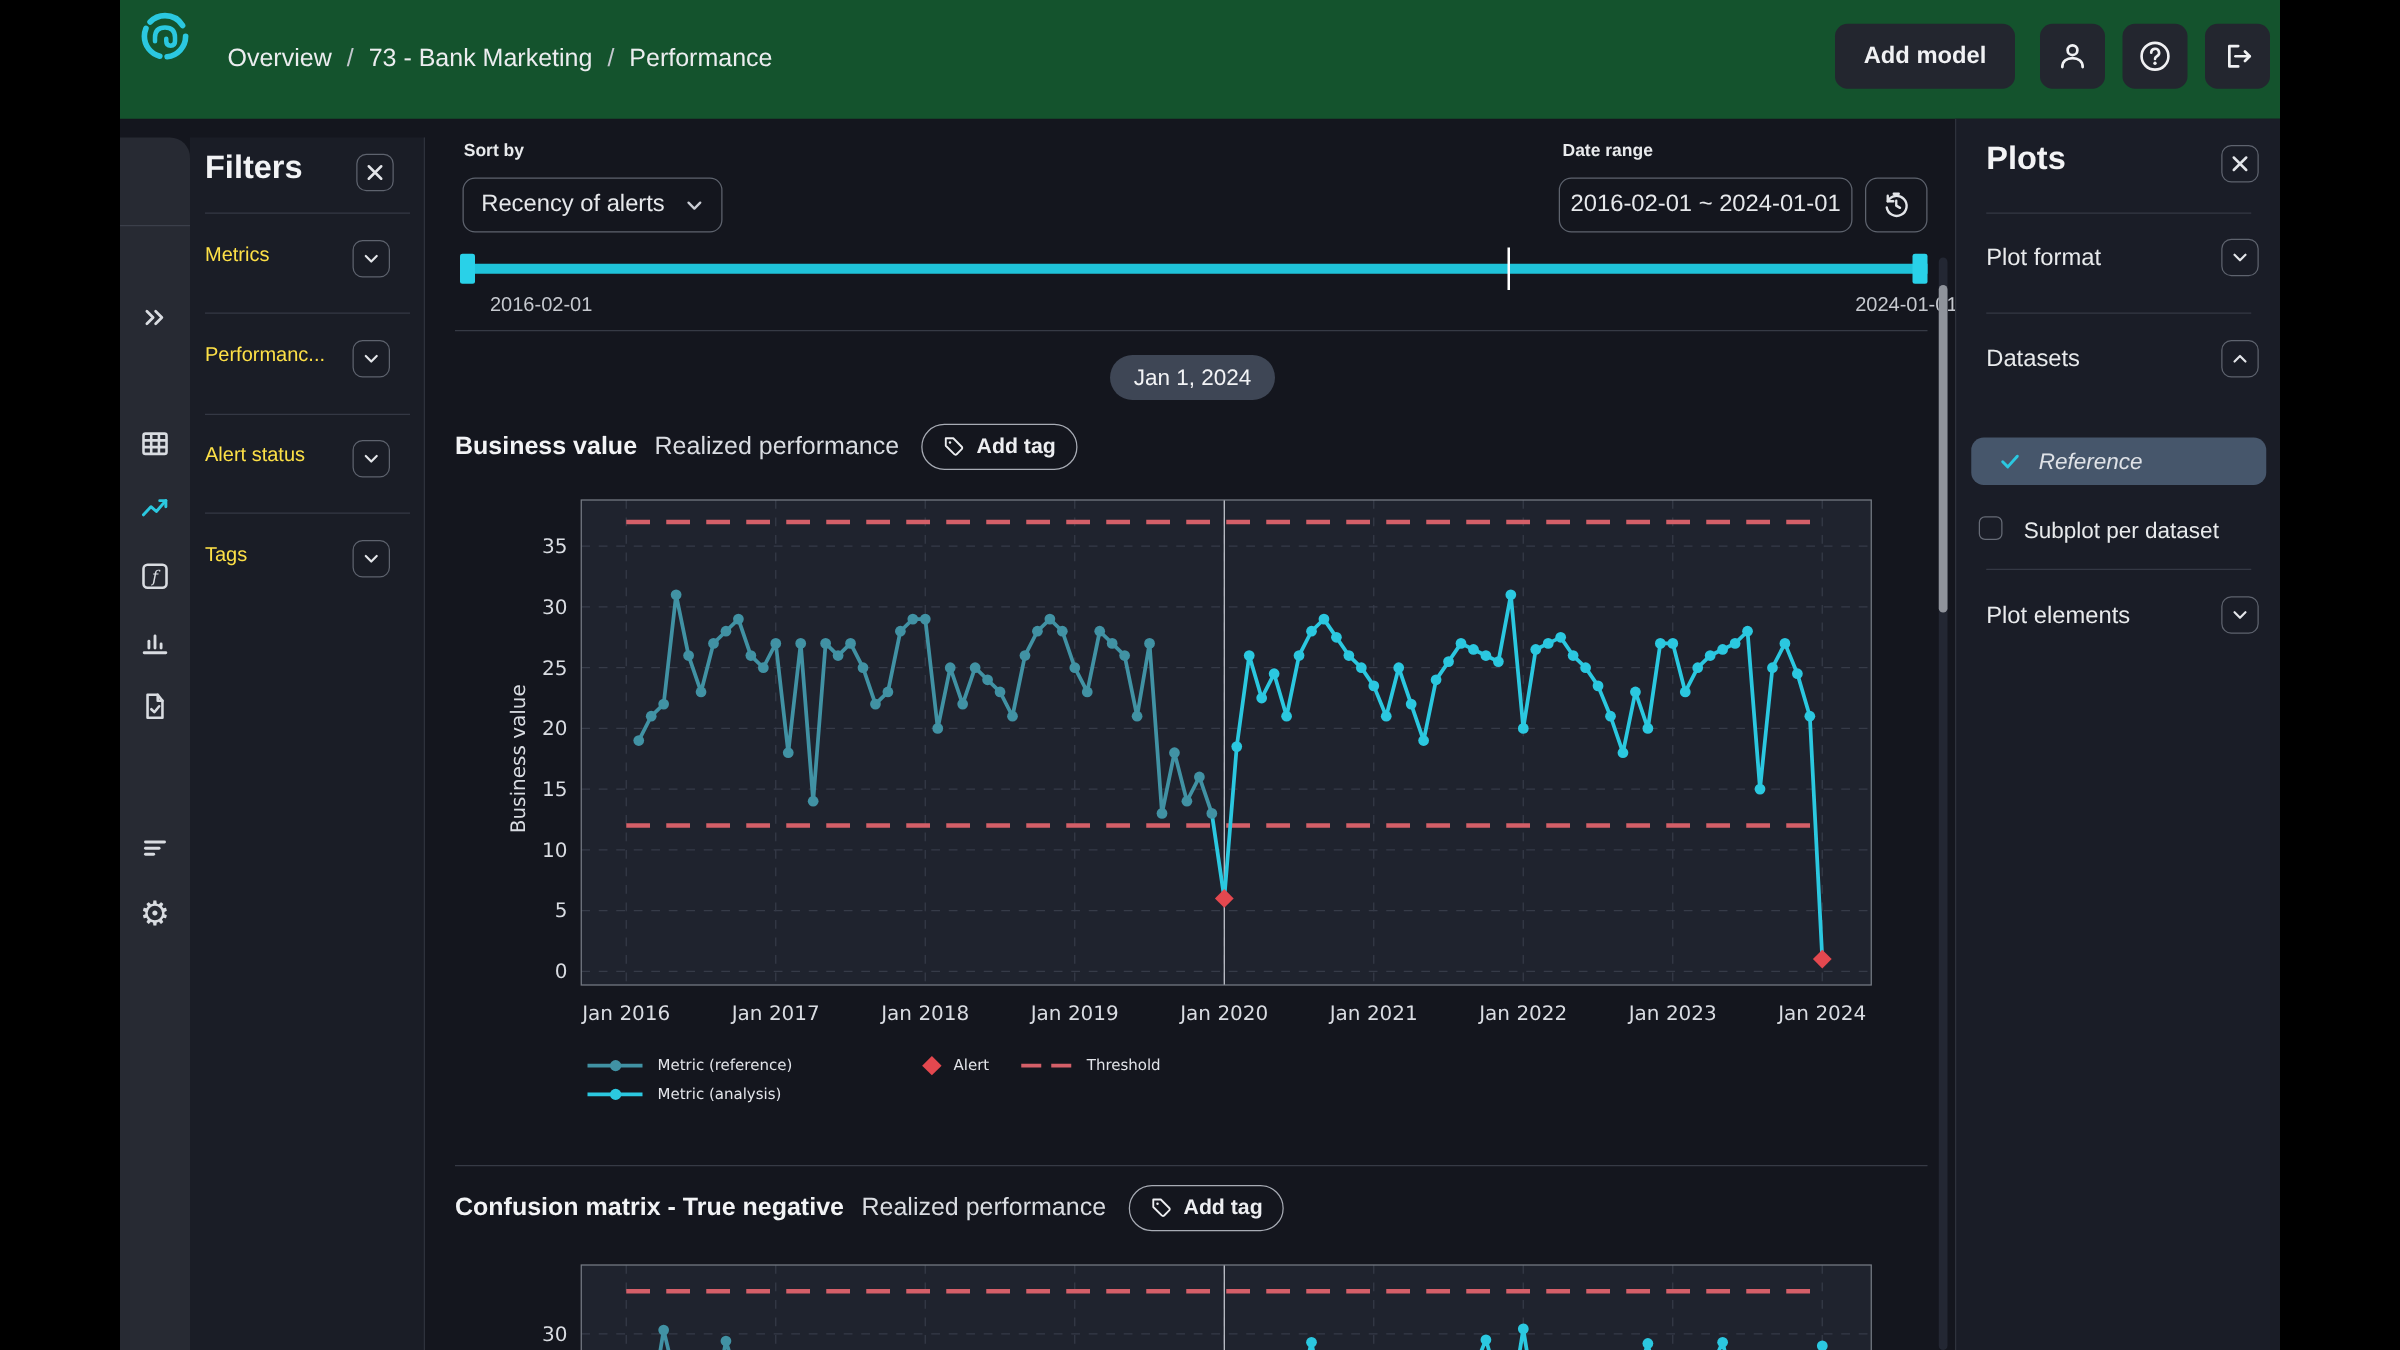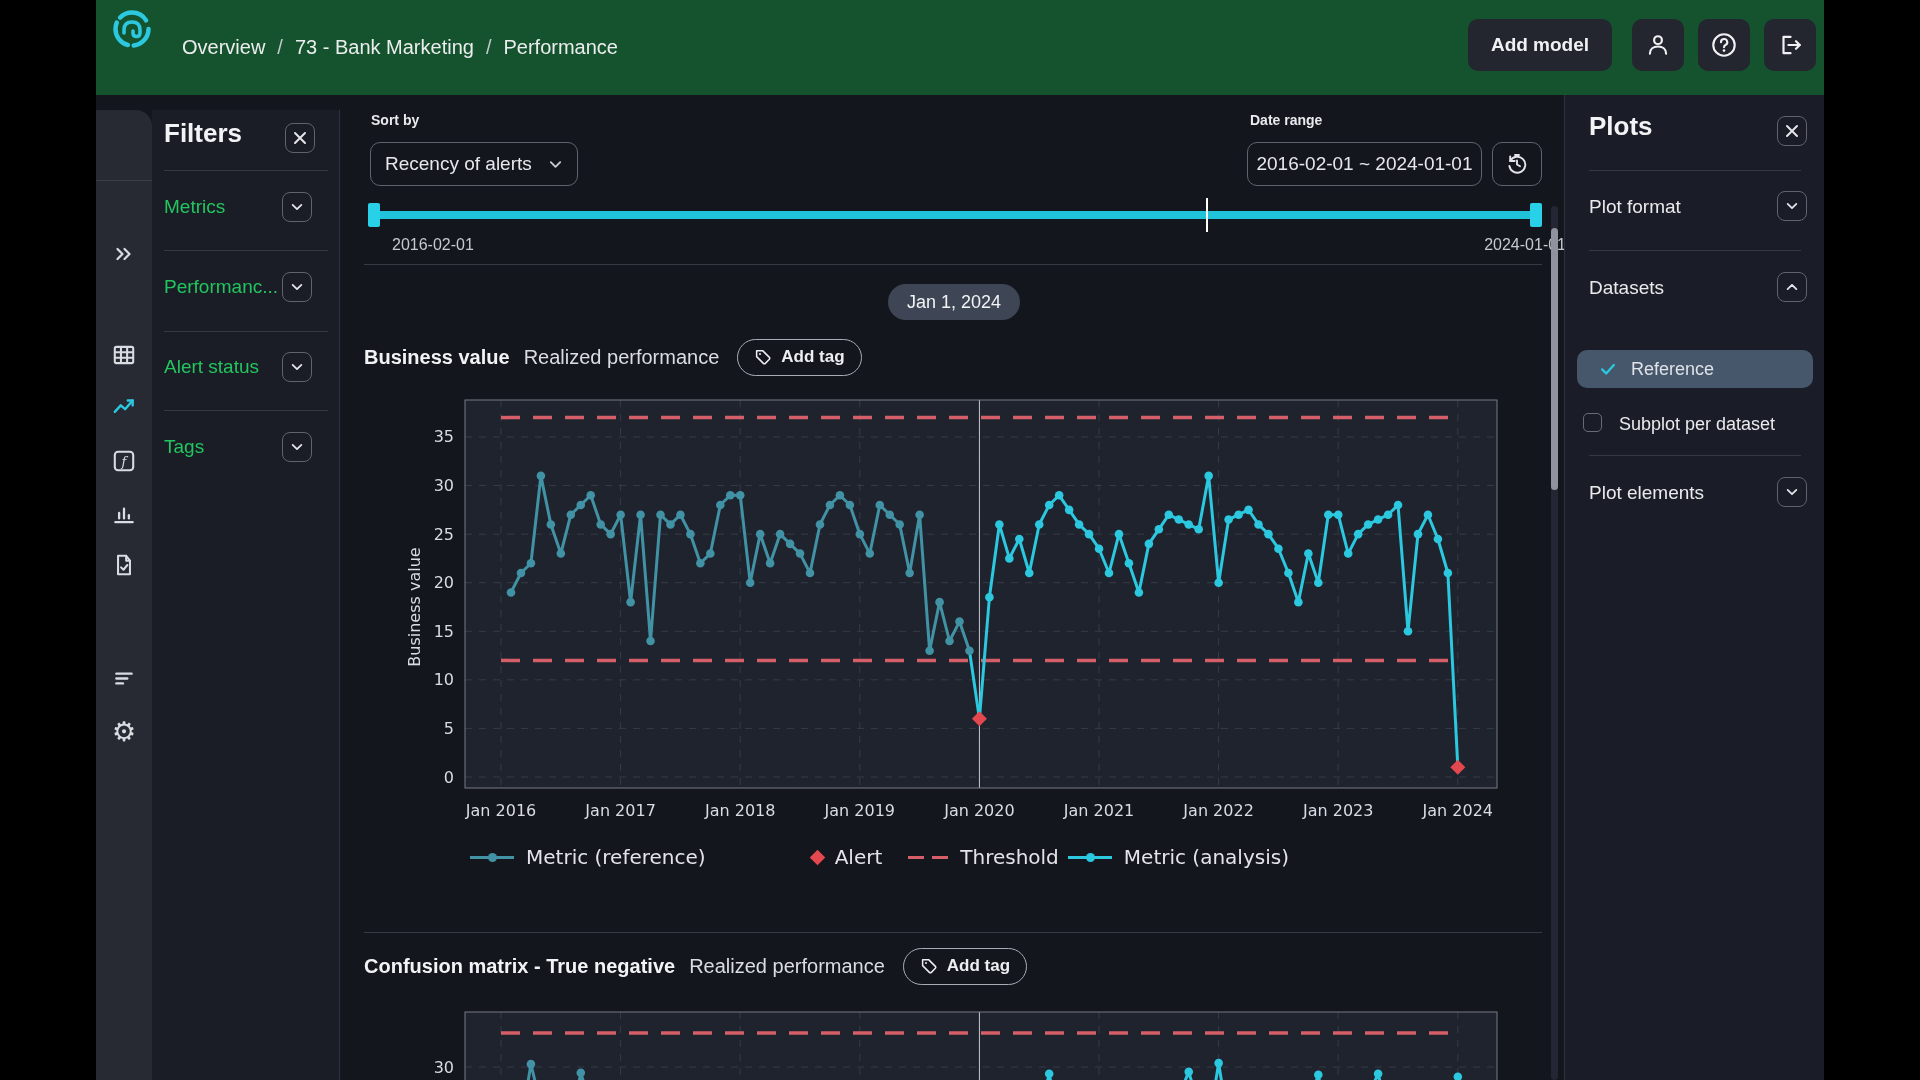--- a/index.html
+++ b/index.html
@@ -27,21 +27,21 @@
   .rail-ic { position:absolute; left:10px; width:36px; height:36px; display:flex; align-items:center;
              justify-content:center; cursor:pointer; color:#D9DCE1; }
 
   
   #filters { position:absolute; left:56px; top:110px; width:188px; height:970px; background:#1A1D26;
              border-right:1px solid #2E323C; }
   #filters h2 { position:absolute; left:12px; top:8px; font-size:26px; font-weight:bold; color:#F2F3F5; }
   .sq-btn { position:absolute; width:30px; height:30px; border:1px solid #5E636E; border-radius:8px;
             background:transparent; display:flex; align-items:center; justify-content:center; cursor:pointer; }
   .f-div { position:absolute; left:12px; width:164px; height:1px; background:#343844; }
-  .f-label { position:absolute; left:12px; font-size:19px; color:#22c55e; white-space:nowrap; }
+  .f-label { position:absolute; left:12px; font-size:16px; color:#fde047; white-space:nowrap; }
 
   
   #main { position:absolute; left:244px; top:0; width:1224px; height:1080px; overflow:hidden; }
   .lab { position:absolute; font-size:14px; font-weight:bold; color:#E8EAEC; }
   .field { position:absolute; height:44px; border:1px solid #5E636E; border-radius:10px;
            background:transparent; display:flex; align-items:center; font-size:19px; color:#E6E8EB; cursor:pointer; }
   #sort-select { left:30px; top:142px; width:208px; padding:0 14px; justify-content:space-between; }
   #date-input { left:907px; top:142px; width:235px; text-align:center; font-size:19px; color:#E6E8EB;
                 background:transparent; border:1px solid #5E636E; border-radius:10px; font-family:"Liberation Sans",sans-serif; }
   #date-reset { left:1152px; top:142px; width:50px; justify-content:center; }
@@ -57,22 +57,22 @@
           font-size:18px; color:#F2F3F5; }
 
   .chart-head { position:absolute; height:38px; display:flex; align-items:center; }
   .chart-title { font-size:20px; font-weight:bold; color:#F2F3F5; }
   .chart-sub { font-size:20px; color:#DADDE2; margin-left:14px; }
   .tag-btn { margin-left:18px; height:37px; padding:0 16px; border:1px solid #A8ACB5; border-radius:19px;
              display:flex; align-items:center; gap:9px; font-size:17px; font-weight:bold; color:#EDEEF1; cursor:pointer; }
 
   svg.chart text { font-family:"DejaVu Sans", sans-serif; font-size:16px; fill:#D9DCE2; }
 
-  #legend { position:absolute; left:130px; top:845px; display:flex; gap:9px;
-            font-size:20px; color:#E2E4E9; font-family:"DejaVu Sans",sans-serif; }
+  #legend { position:absolute; left:130px; top:845px; display:flex; flex-direction:column; gap:9px;
+            font-size:12px; color:#E2E4E9; font-family:"DejaVu Sans",sans-serif; }
   .leg-row { display:flex; align-items:center; gap:26px; }
   .leg-item { display:flex; align-items:center; gap:12px; }
   .leg-line { position:relative; width:44px; height:3px; }
   .leg-line i { position:absolute; left:18px; top:-3px; width:9px; height:9px; border-radius:50%; }
   .diamond { width:11px; height:11px; transform:rotate(45deg); background:#E4484F; }
   .dashes { display:flex; gap:8px; } .dashes i { width:16px; height:3px; background:#D45F68; }
 
   
   #scroll-track { position:absolute; left:1455px; top:206px; width:7px; height:874px; background:#232733; border-radius:4px; }
   #scroll-thumb { position:absolute; left:0; top:22px; width:7px; height:262px; background:#8F939B; border-radius:4px; cursor:grab; }
@@ -587,21 +587,21 @@
     </div>
     <div class="p-div" style="top:155px"></div>
 
     <div class="p-label" style="top:182px">Datasets</div>
     <div class="sq-btn" style="left:212px; top:177px;">
       <svg width="14" height="14" viewBox="0 0 16 16" fill="none" stroke="#E3E5E9" stroke-width="2" stroke-linecap="round" stroke-linejoin="round">
           <path d="M3 10.5 l5-5 5 5"></path>
         </svg>
     </div>
 
-    <div class="ds-item" style="top:255px; background:#46566B;">
+    <div class="ds-item" style="top:255px; background:#46566B;font-style:italic;">
       <svg width="18" height="18" viewBox="0 0 20 20" fill="none" stroke="#2BC8E0" stroke-width="2.6" stroke-linecap="round" stroke-linejoin="round">
           <path d="M3.5 10.5 l4.5 4.5 L16.5 5.5"></path>
         </svg>
       <span>Reference</span>
     </div>
 
     <div class="checkbox" style="left:18px; top:318px;"></div>
     <div class="p-label" style="left:54px; top:319px; font-size:18px;">Subplot per dataset</div>
     <div class="p-div" style="top:360px"></div>
 

